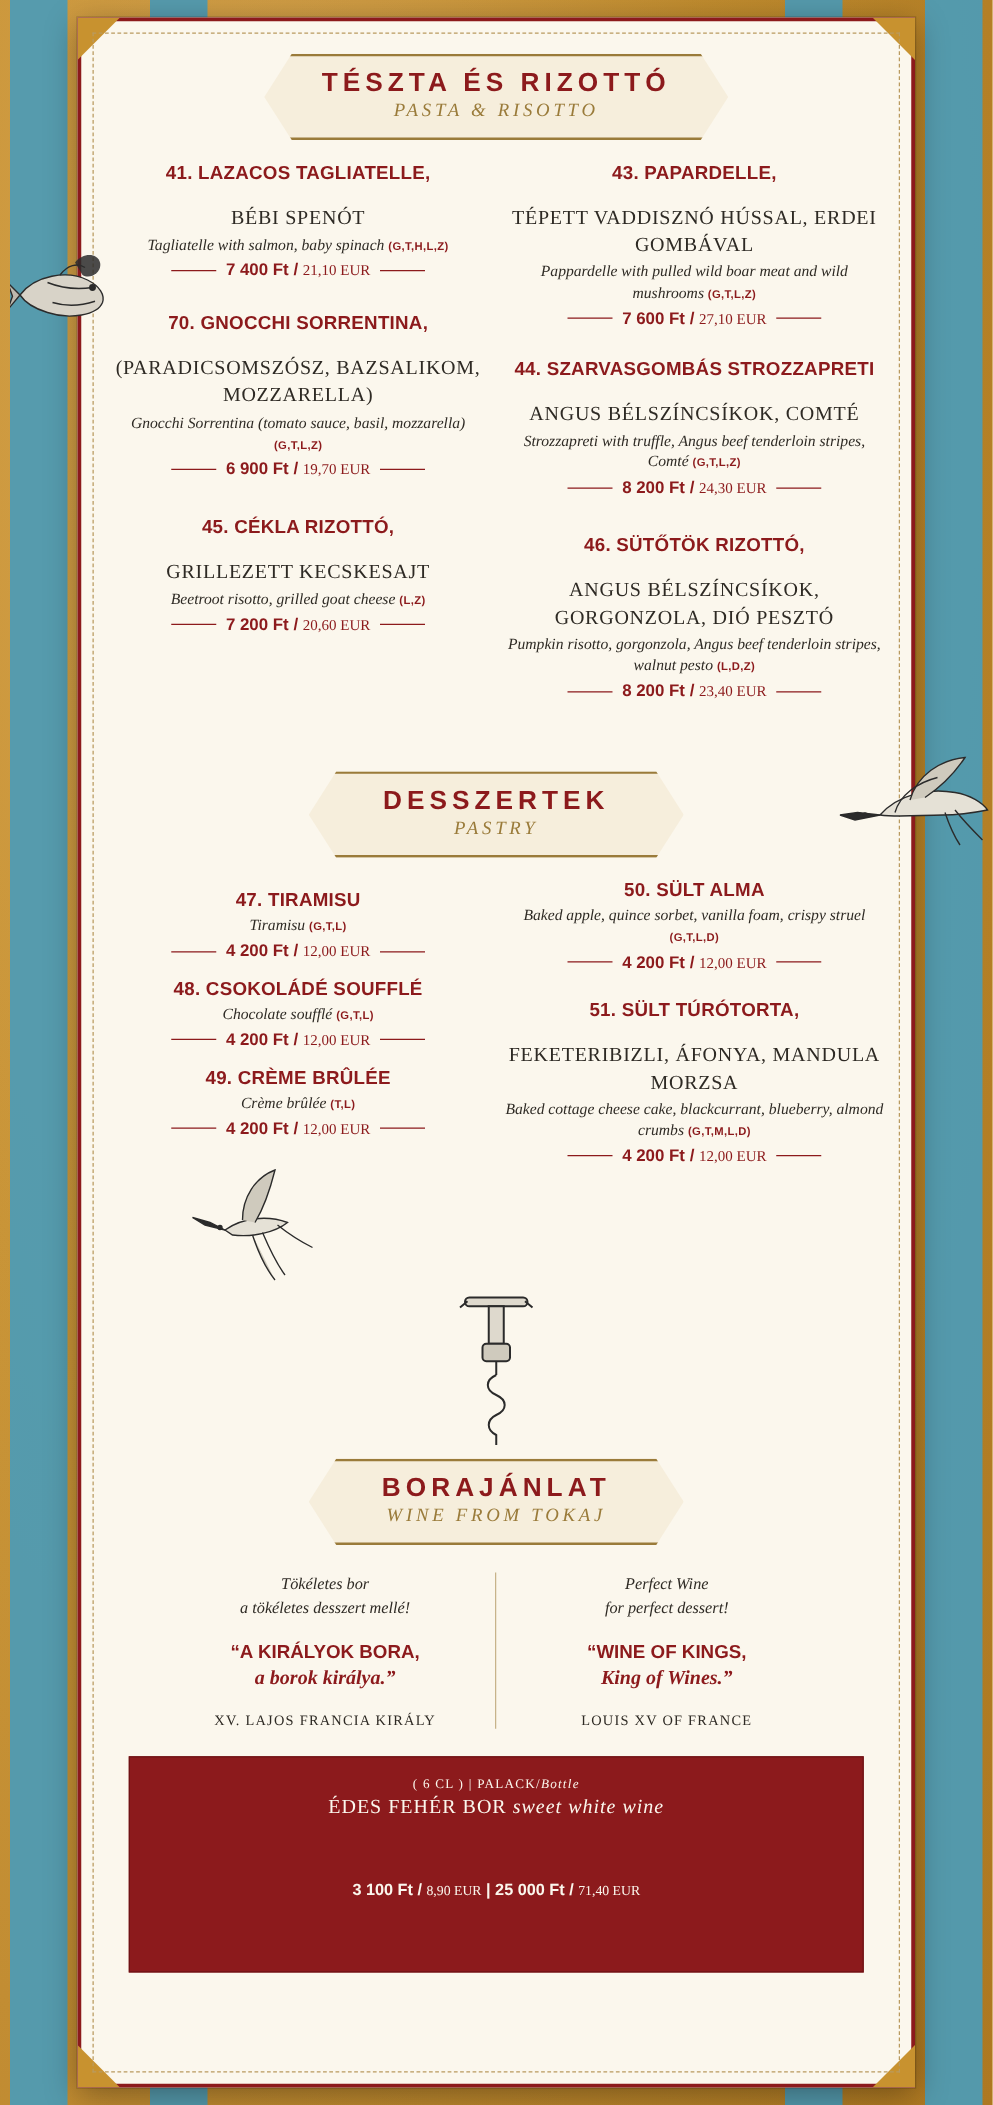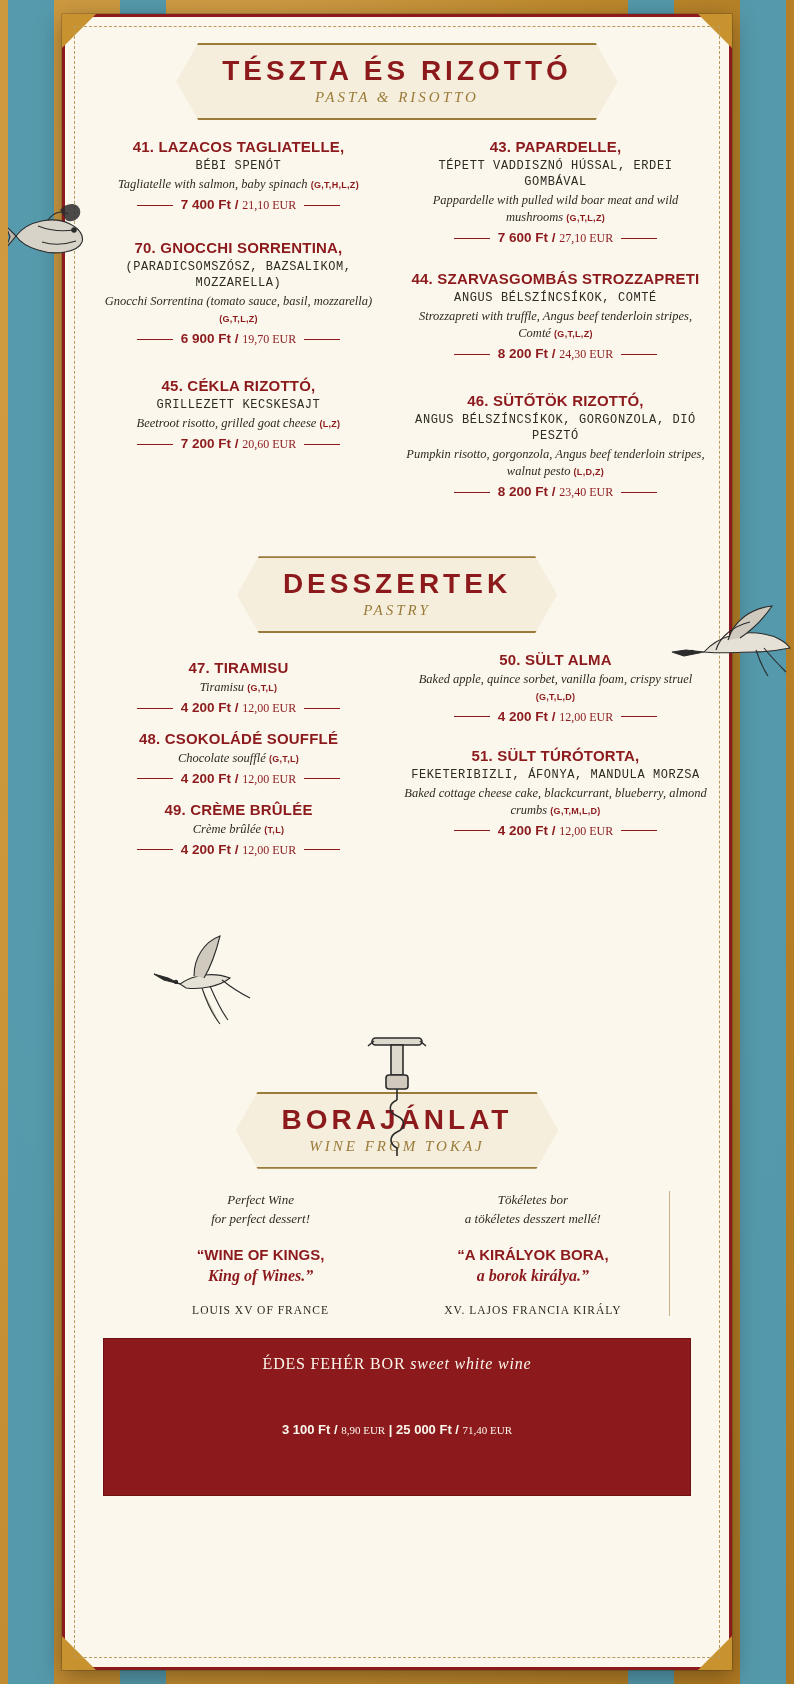--- a/index.html
+++ b/index.html
@@ -61,21 +61,21 @@
     padding:10px 46px 12px;
     background:#f6eedc;
     border-top:2px solid #9a7b3a;
     border-bottom:2px solid #9a7b3a;
     text-align:center;
     clip-path: polygon(22px 0, calc(100% - 22px) 0, 100% 50%, calc(100% - 22px) 100%, 22px 100%, 0 50%);
   }
   .banner-title {
     font-family:"Liberation Sans", sans-serif;
     font-weight:bold;
-    font-size:28px;
+    font-size:21px;
     letter-spacing:4px;
     color:#8c1a1c;
     text-transform:uppercase;
   }
   .banner-sub {
     font-family:"Liberation Serif", serif;
     font-style:italic;
     font-size:15px;
     letter-spacing:3px;
     color:#9a7b3a;
@@ -89,27 +89,27 @@
   .dish { text-align:center; margin-bottom:16px; }
   .dish-name {
     font-family:"Liberation Sans", sans-serif;
     font-weight:bold;
     font-size:15px;
     color:#8c1a1c;
     letter-spacing:0.2px;
     line-height:1.2;
   }
   .dish-sub {
-    font-family:Liberation Mono, monospace;
-    font-size:12px;
+    font-family:Liberation Serif, serif;
+    font-size:16px;
     color:#2e2a24;
     letter-spacing:0.6px;
     text-transform:uppercase;
     line-height:1.35;
-    margin-top:2px;
+    margin-top:16px;
   }
   .dish-en {
     font-family:"Liberation Serif", serif;
     font-style:italic;
     font-size:12.5px;
     color:#2e2a24;
     line-height:1.35;
     margin-top:2px;
   }
   .alg {
@@ -400,37 +400,42 @@
     <div style="height:220px;"></div>
 
     <div class="banner-wrap" style="margin-top:0;">
       <div class="banner">
         <div class="banner-title">BORAJÁNLAT</div>
         <div class="banner-sub">WINE FROM TOKAJ</div>
       </div>
     </div>
 
     <div class="wine-cols">
+      <div class="wine-col left">
+        <div class="wine-lead">Tökéletes bor</div>
+        <div class="wine-lead">a tökéletes desszert mellé!</div>
+        <div class="wine-quote">“A KIRÁLYOK BORA,</div>
+        <div class="wine-quote" style="margin-top:0;"><em>a borok királya.”</em></div>
+        <div class="wine-attr">XV.  LAJOS FRANCIA KIRÁLY</div>
+      </div>
       <div class="wine-col right">
         <div class="wine-lead">Perfect Wine</div>
         <div class="wine-lead">for perfect dessert!</div>
         <div class="wine-quote">“WINE OF KINGS,</div>
         <div class="wine-quote" style="margin-top:0;"><em>King of Wines.”</em></div>
         <div class="wine-attr">LOUIS XV OF FRANCE</div>
       </div>
-      <div class="wine-col left">
-        <div class="wine-lead">Tökéletes bor</div>
-        <div class="wine-lead">a tökéletes desszert mellé!</div>
-        <div class="wine-quote">“A KIRÁLYOK BORA,</div>
-        <div class="wine-quote" style="margin-top:0;"><em>a borok királya.”</em></div>
-        <div class="wine-attr">XV.  LAJOS FRANCIA KIRÁLY</div>
-      </div>
     </div>
 
     <div class="redbar">
+      <div class="redbar-serving">
+        <span>( 6 CL )</span>
+        <span>|</span>
+        <span>PALACK/</span><i>Bottle</i>
+      </div>
       <div class="redbar-type">
         <span>ÉDES FEHÉR BOR</span> <i>sweet white wine</i>
       </div>
       <div class="redbar-price-row">
         <span class="rule"></span>
         <span class="redbar-price">
           <span>3 100 Ft</span> / <span class="eur">8,90 EUR</span>
           <span>|</span>
           <span>25 000 Ft</span> / <span class="eur">71,40 EUR</span>
         </span>

